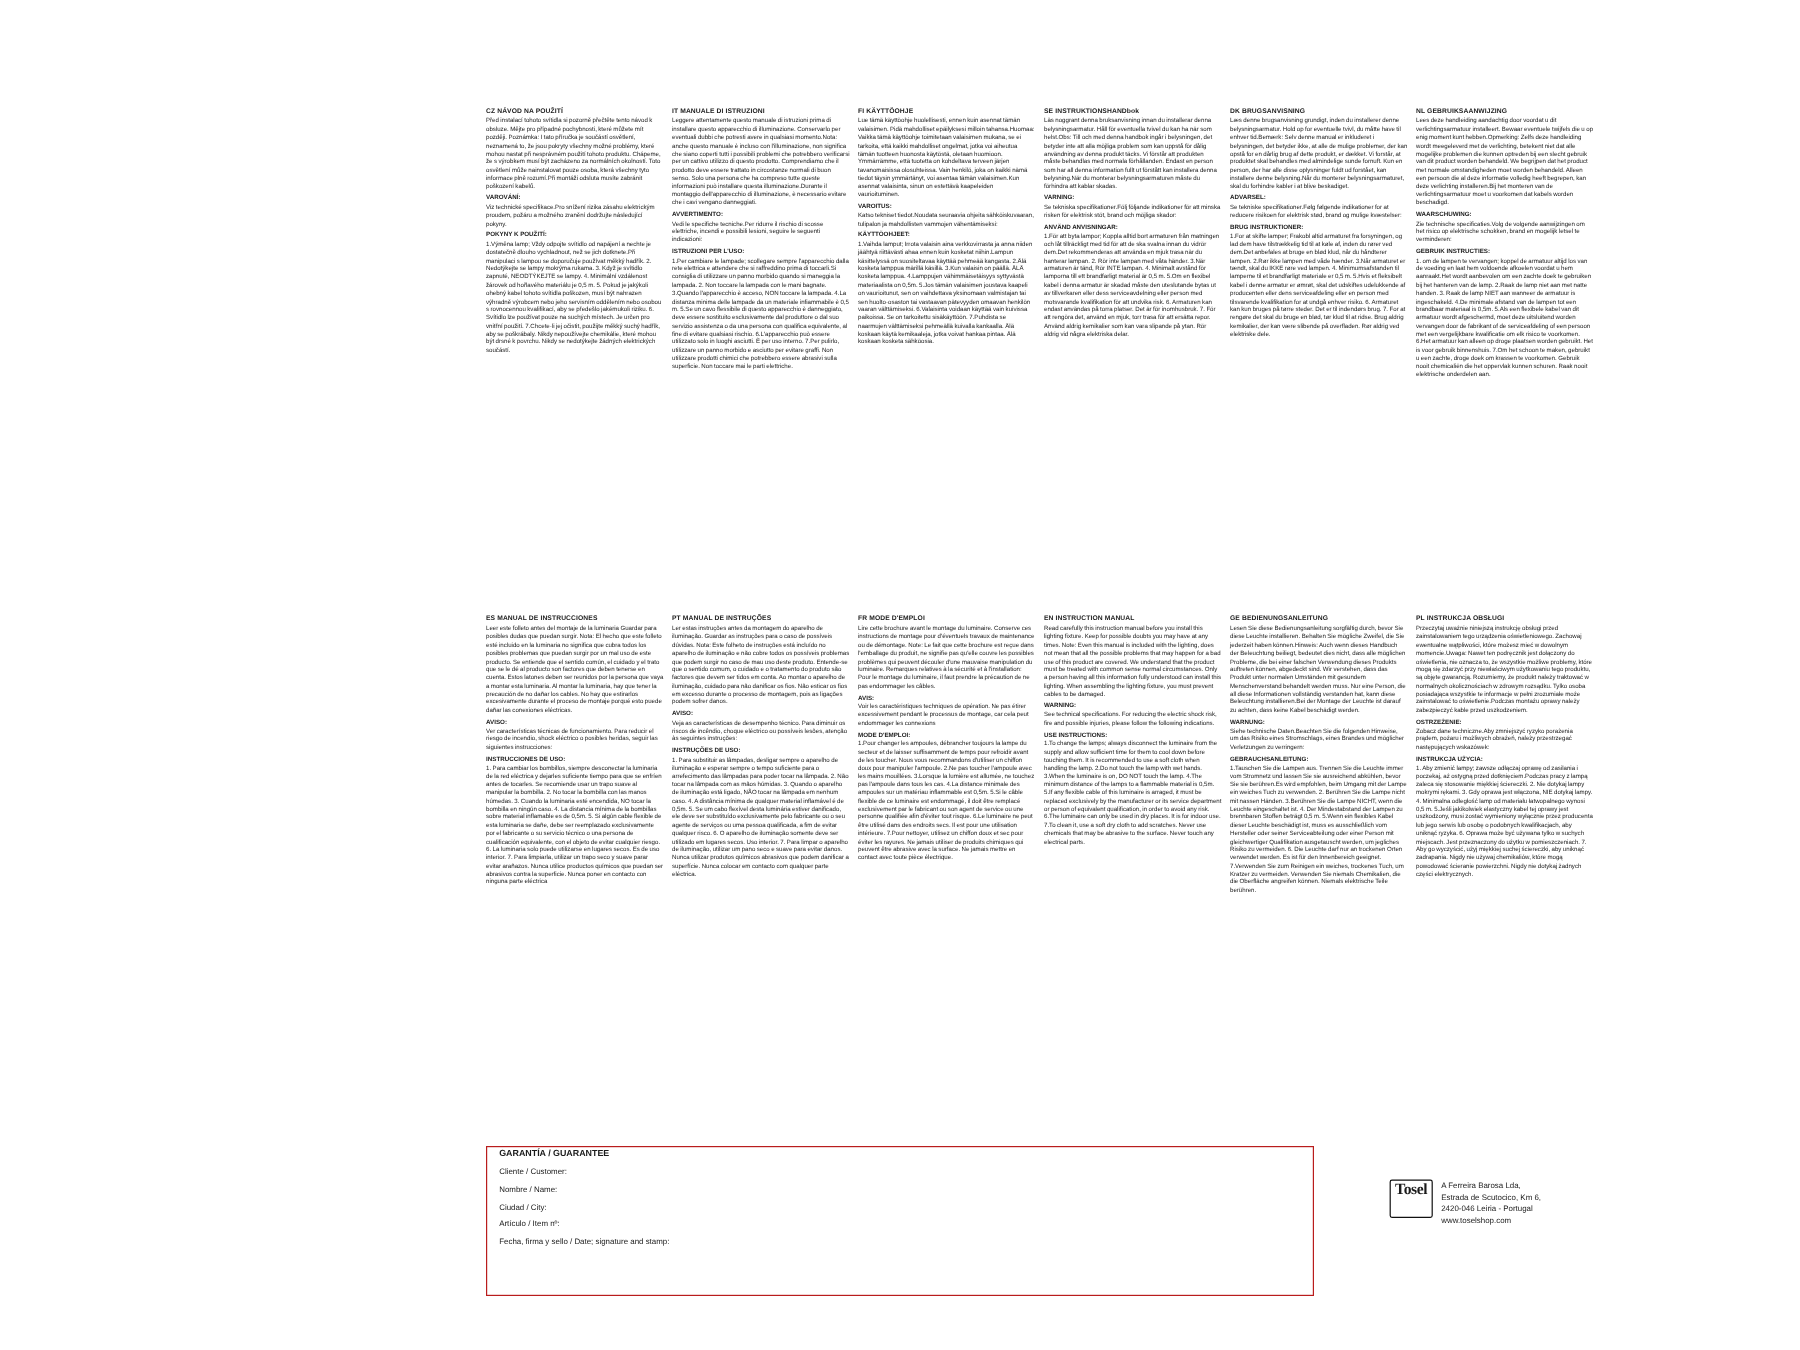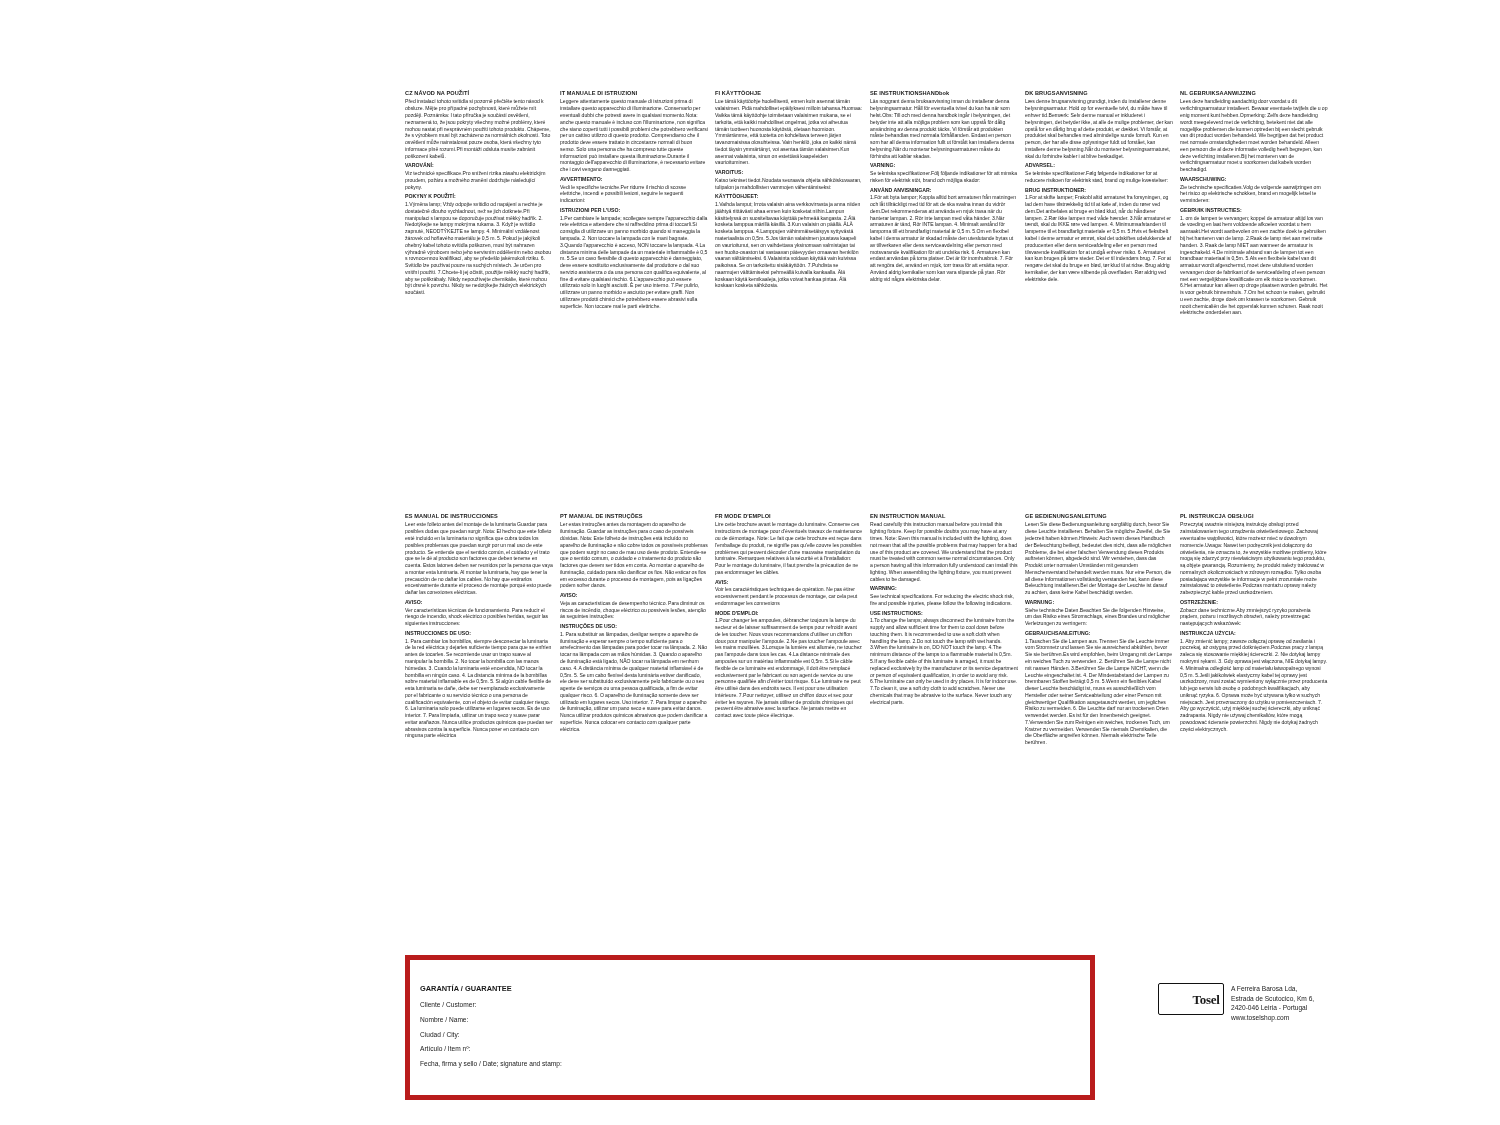--- a/index.html
+++ b/index.html
@@ -62,24 +62,24 @@
     font-weight: bold;
     margin: 3px 0 1px 0;
     line-height: 1.3;
   }
   
   .guarantee {
     position: absolute;
     left: 405px;
     top: 955px;
     width: 690px;
-    height: 145px;
-    border: 5px solid #b91c1c;
+    height: 125px;
+    border: 1px solid #b91c1c;
     box-sizing: border-box;
-    padding: 24px 10px;
+    padding: 0 10px;
   }
   .guarantee .gtitle {
     font-size: 7.4px;
     font-weight: bold;
     margin: 0 0 8px 0;
   }
   .guarantee .gline {
     font-size: 6.6px;
     margin: 0 0 7.5px 0;
     line-height: 1.1;
@@ -95,24 +95,23 @@
     display: flex;
     align-items: flex-start;
     gap: 7px;
   }
   .logo {
     width: 34px;
     height: 30px;
     border: 1.6px solid #111;
     border-radius: 2px;
     display: flex;
-    align-items: center;
+    align-items: flex-start;
     justify-content: center;
     flex: none;
-    padding-left: 30px;
   }
   .logo span {
     font-family: "Liberation Serif", serif;
     font-size: 13px;
     font-weight: bold;
     letter-spacing: -0.3px;
     line-height: 1;
   }
   .brand-addr {
     font-size: 6.6px;

